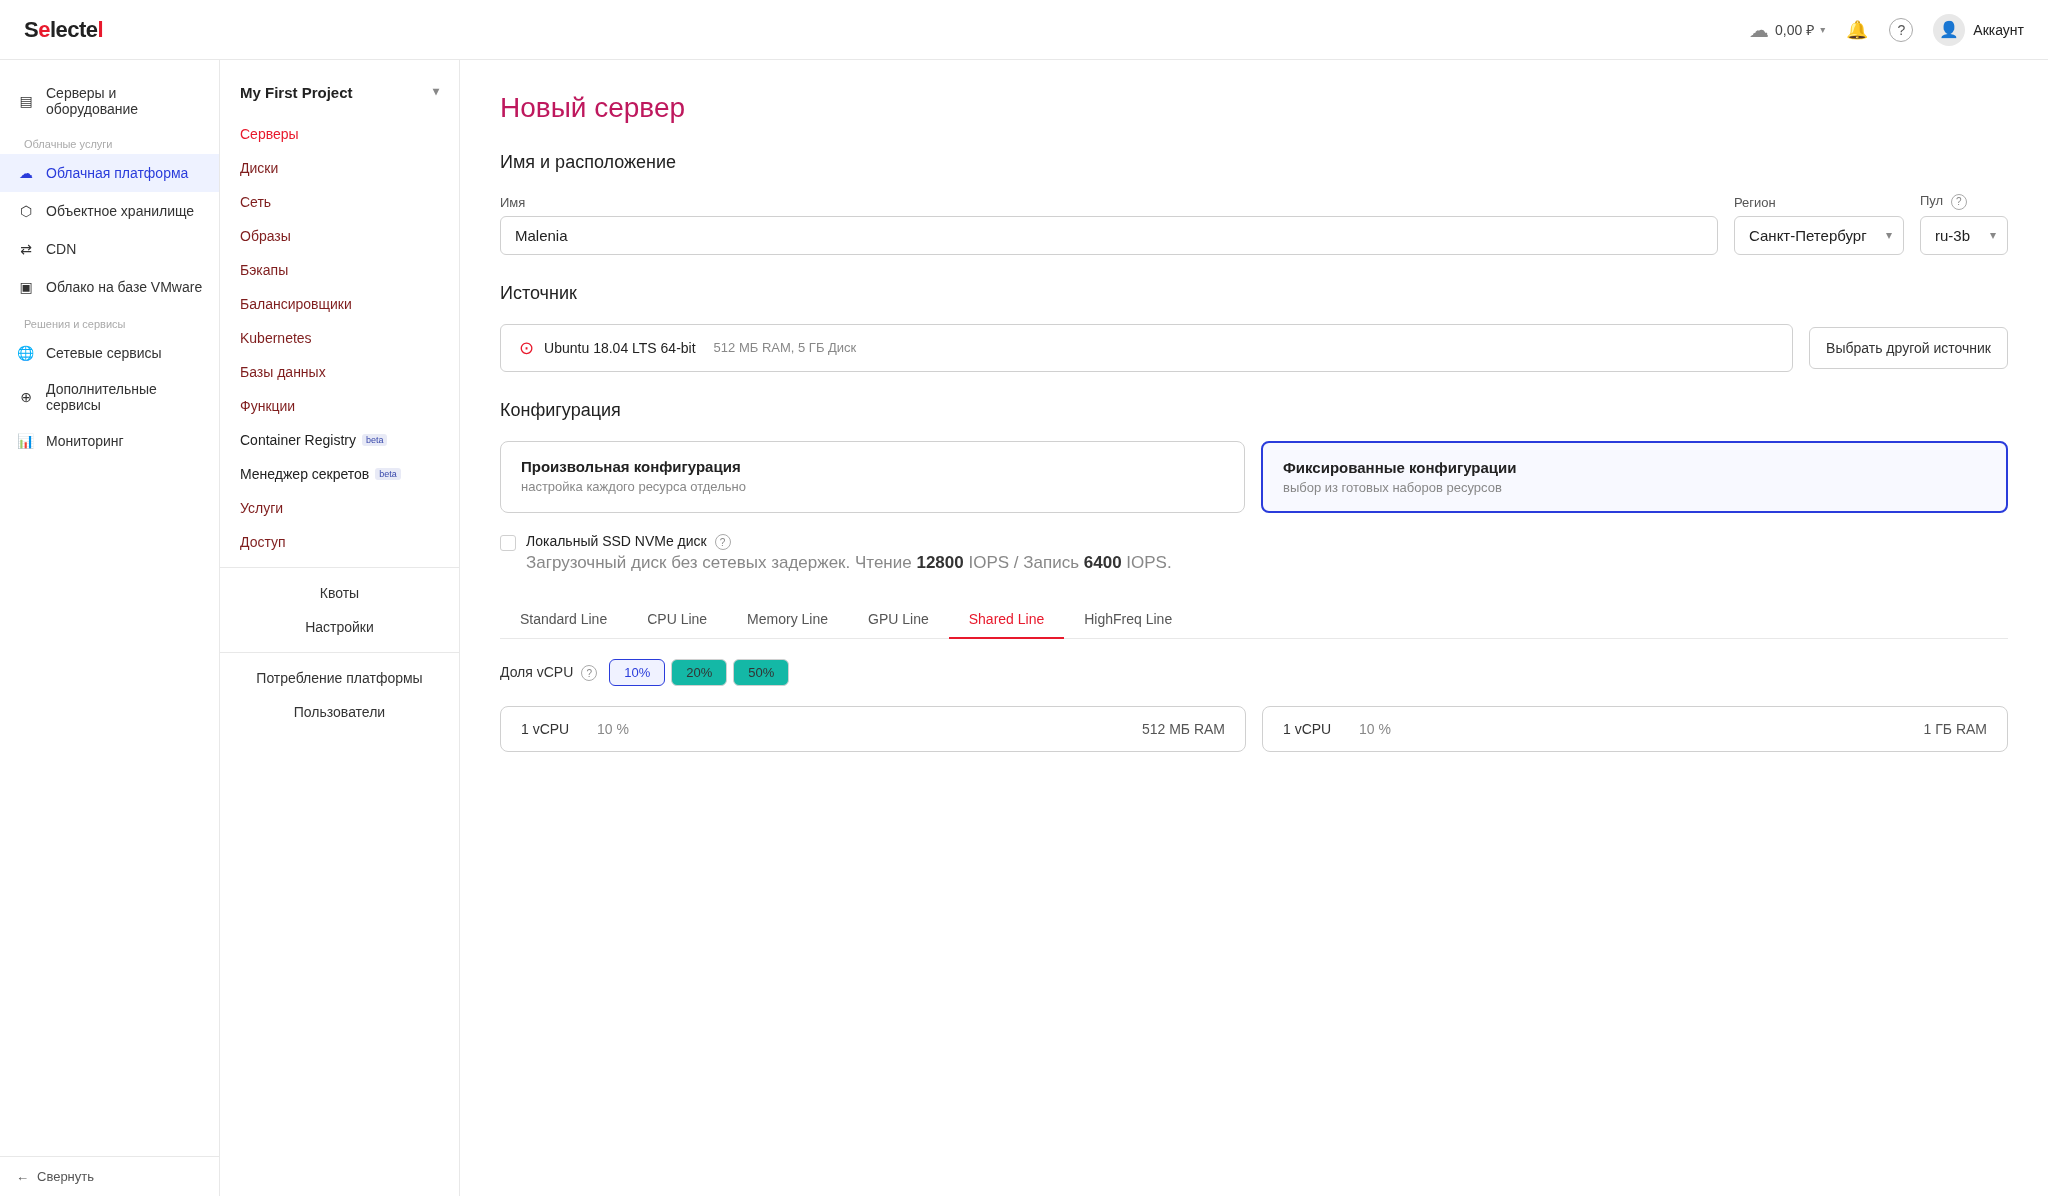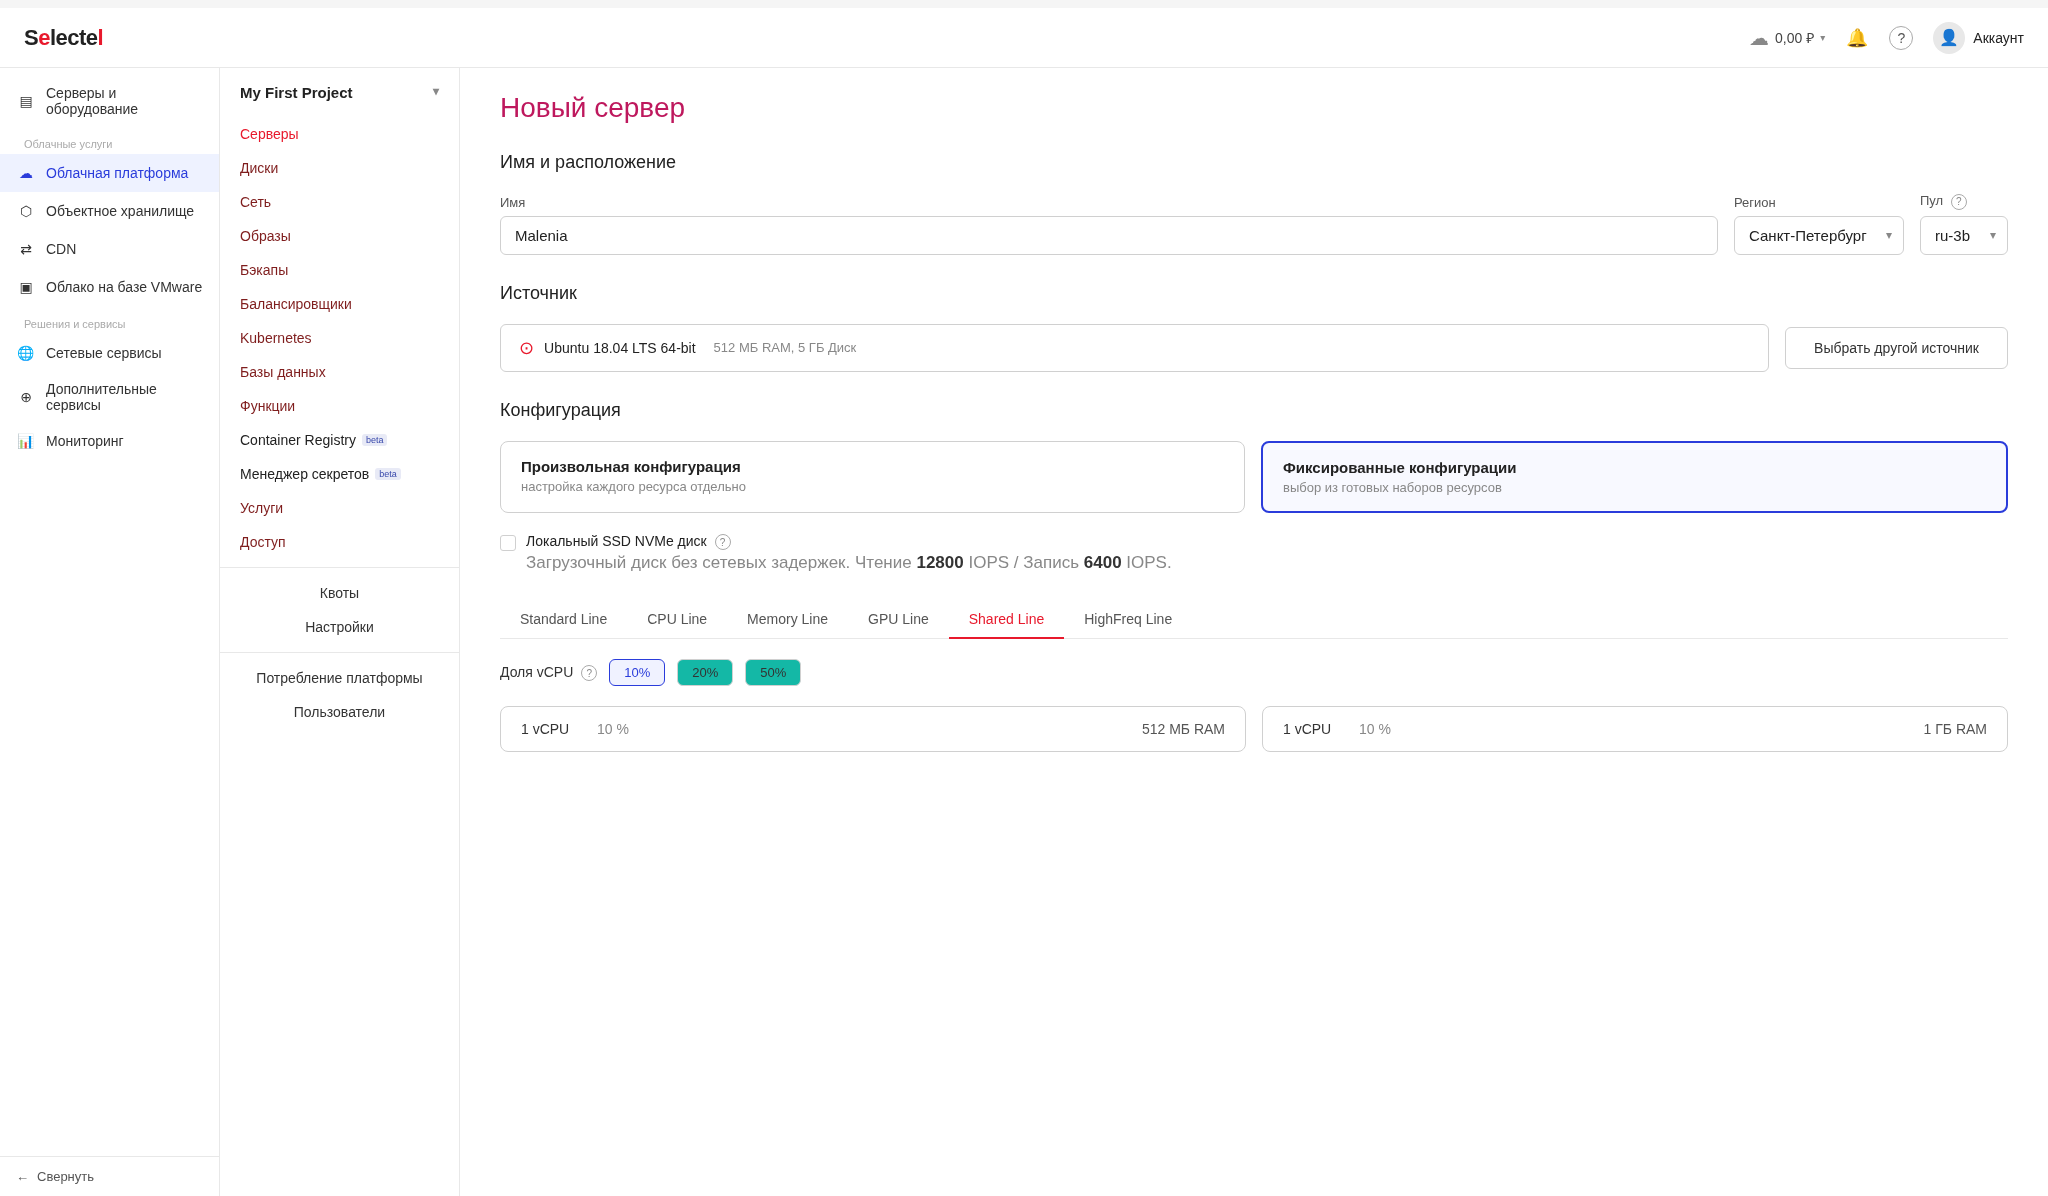--- a/index.html
+++ b/index.html
@@ -2,21 +2,21 @@
 <html><head>
   <meta charset="utf-8">
   <style>
     * { box-sizing: border-box; margin: 0; padding: 0; }
     body { font-family: -apple-system, BlinkMacSystemFont, 'Segoe UI', Arial, sans-serif; background: #f5f5f5; color: #222; font-size: 14px; }
 
     
     .header {
       display: flex; align-items: center; justify-content: space-between;
       background: #fff; height: 60px; padding: 0 24px;
-      border-bottom: 1px solid #e8e8e8; position: fixed; top: 8px; left: 0; right: 0; z-index: 100;
+      border-bottom: 1px solid #e8e8e8; position: fixed; top: 0; left: 0; right: 0; z-index: 100;
     }
     .logo { font-size: 22px; font-weight: 700; color: #e8192c; letter-spacing: -0.5px; }
     .logo span { color: #222; }
     .header-right { display: flex; align-items: center; gap: 20px; }
     .header-balance { display: flex; align-items: center; gap: 6px; color: #444; font-size: 14px; }
     .header-icon { width: 24px; height: 24px; display: flex; align-items: center; justify-content: center; cursor: pointer; color: #555; font-size: 18px; }
     .header-account { display: flex; align-items: center; gap: 8px; cursor: pointer; }
     .header-avatar { width: 32px; height: 32px; border-radius: 50%; background: #e8e8e8; display: flex; align-items: center; justify-content: center; }
     .chevron-down { font-size: 10px; color: #888; }
 
@@ -88,21 +88,21 @@
     
     .source-row { display: flex; gap: 16px; margin-bottom: 28px; align-items: center; }
     .source-selected {
       flex: 1; border: 1px solid #d0d0d0; border-radius: 6px; padding: 12px 18px;
       display: flex; align-items: center; gap: 10px; font-size: 14px;
     }
     .source-icon { color: #e8192c; font-size: 18px; }
     .source-name { font-weight: 500; color: #222; }
     .source-meta { color: #888; font-size: 13px; margin-left: 8px; }
     .btn-outline {
-      border: 1px solid #d0d0d0; border-radius: 6px; padding: 12px 28px;
+      border: 1px solid #d0d0d0; border-radius: 6px; padding: 12px 16px;
       background: #fff; cursor: pointer; font-size: 14px; color: #333; white-space: nowrap;
     }
 
     
     .config-cards { display: flex; gap: 16px; margin-bottom: 20px; }
     .config-card {
       flex: 1; border: 1px solid #d0d0d0; border-radius: 8px; padding: 16px 20px; cursor: pointer;
     }
     .config-card.selected { border: 2px solid #2a3cdb; background: #f8f9ff; }
     .config-card-title { font-size: 15px; font-weight: 600; color: #222; margin-bottom: 4px; }
@@ -119,21 +119,21 @@
     .tabs-row { display: flex; gap: 0; border-bottom: 1px solid #e8e8e8; margin-bottom: 20px; }
     .tab {
       padding: 10px 20px; cursor: pointer; font-size: 14px; color: #555;
       border-bottom: 2px solid transparent; margin-bottom: -1px;
     }
     .tab.active { color: #e8192c; border-bottom: 2px solid #e8192c; font-weight: 500; }
 
     
     .vcpu-row { display: flex; align-items: center; gap: 12px; margin-bottom: 20px; }
     .vcpu-label { font-size: 14px; color: #333; }
-    .vcpu-options { display: flex; gap: 12px; }
+    .vcpu-options { display: flex; gap: 6px; }
     .vcpu-btn {
       border: 1px solid #d0d0d0; border-radius: 6px; padding: 5px 14px;
       background: #14b8a6; cursor: pointer; font-size: 13px; color: #333;
     }
     .vcpu-btn.active { border-color: #2a3cdb; color: #2a3cdb; background: #f0f2ff; }
 
     
     .server-cards-row { display: flex; gap: 16px; }
     .server-card {
       flex: 1; border: 1px solid #d0d0d0; border-radius: 8px; padding: 14px 20px;

